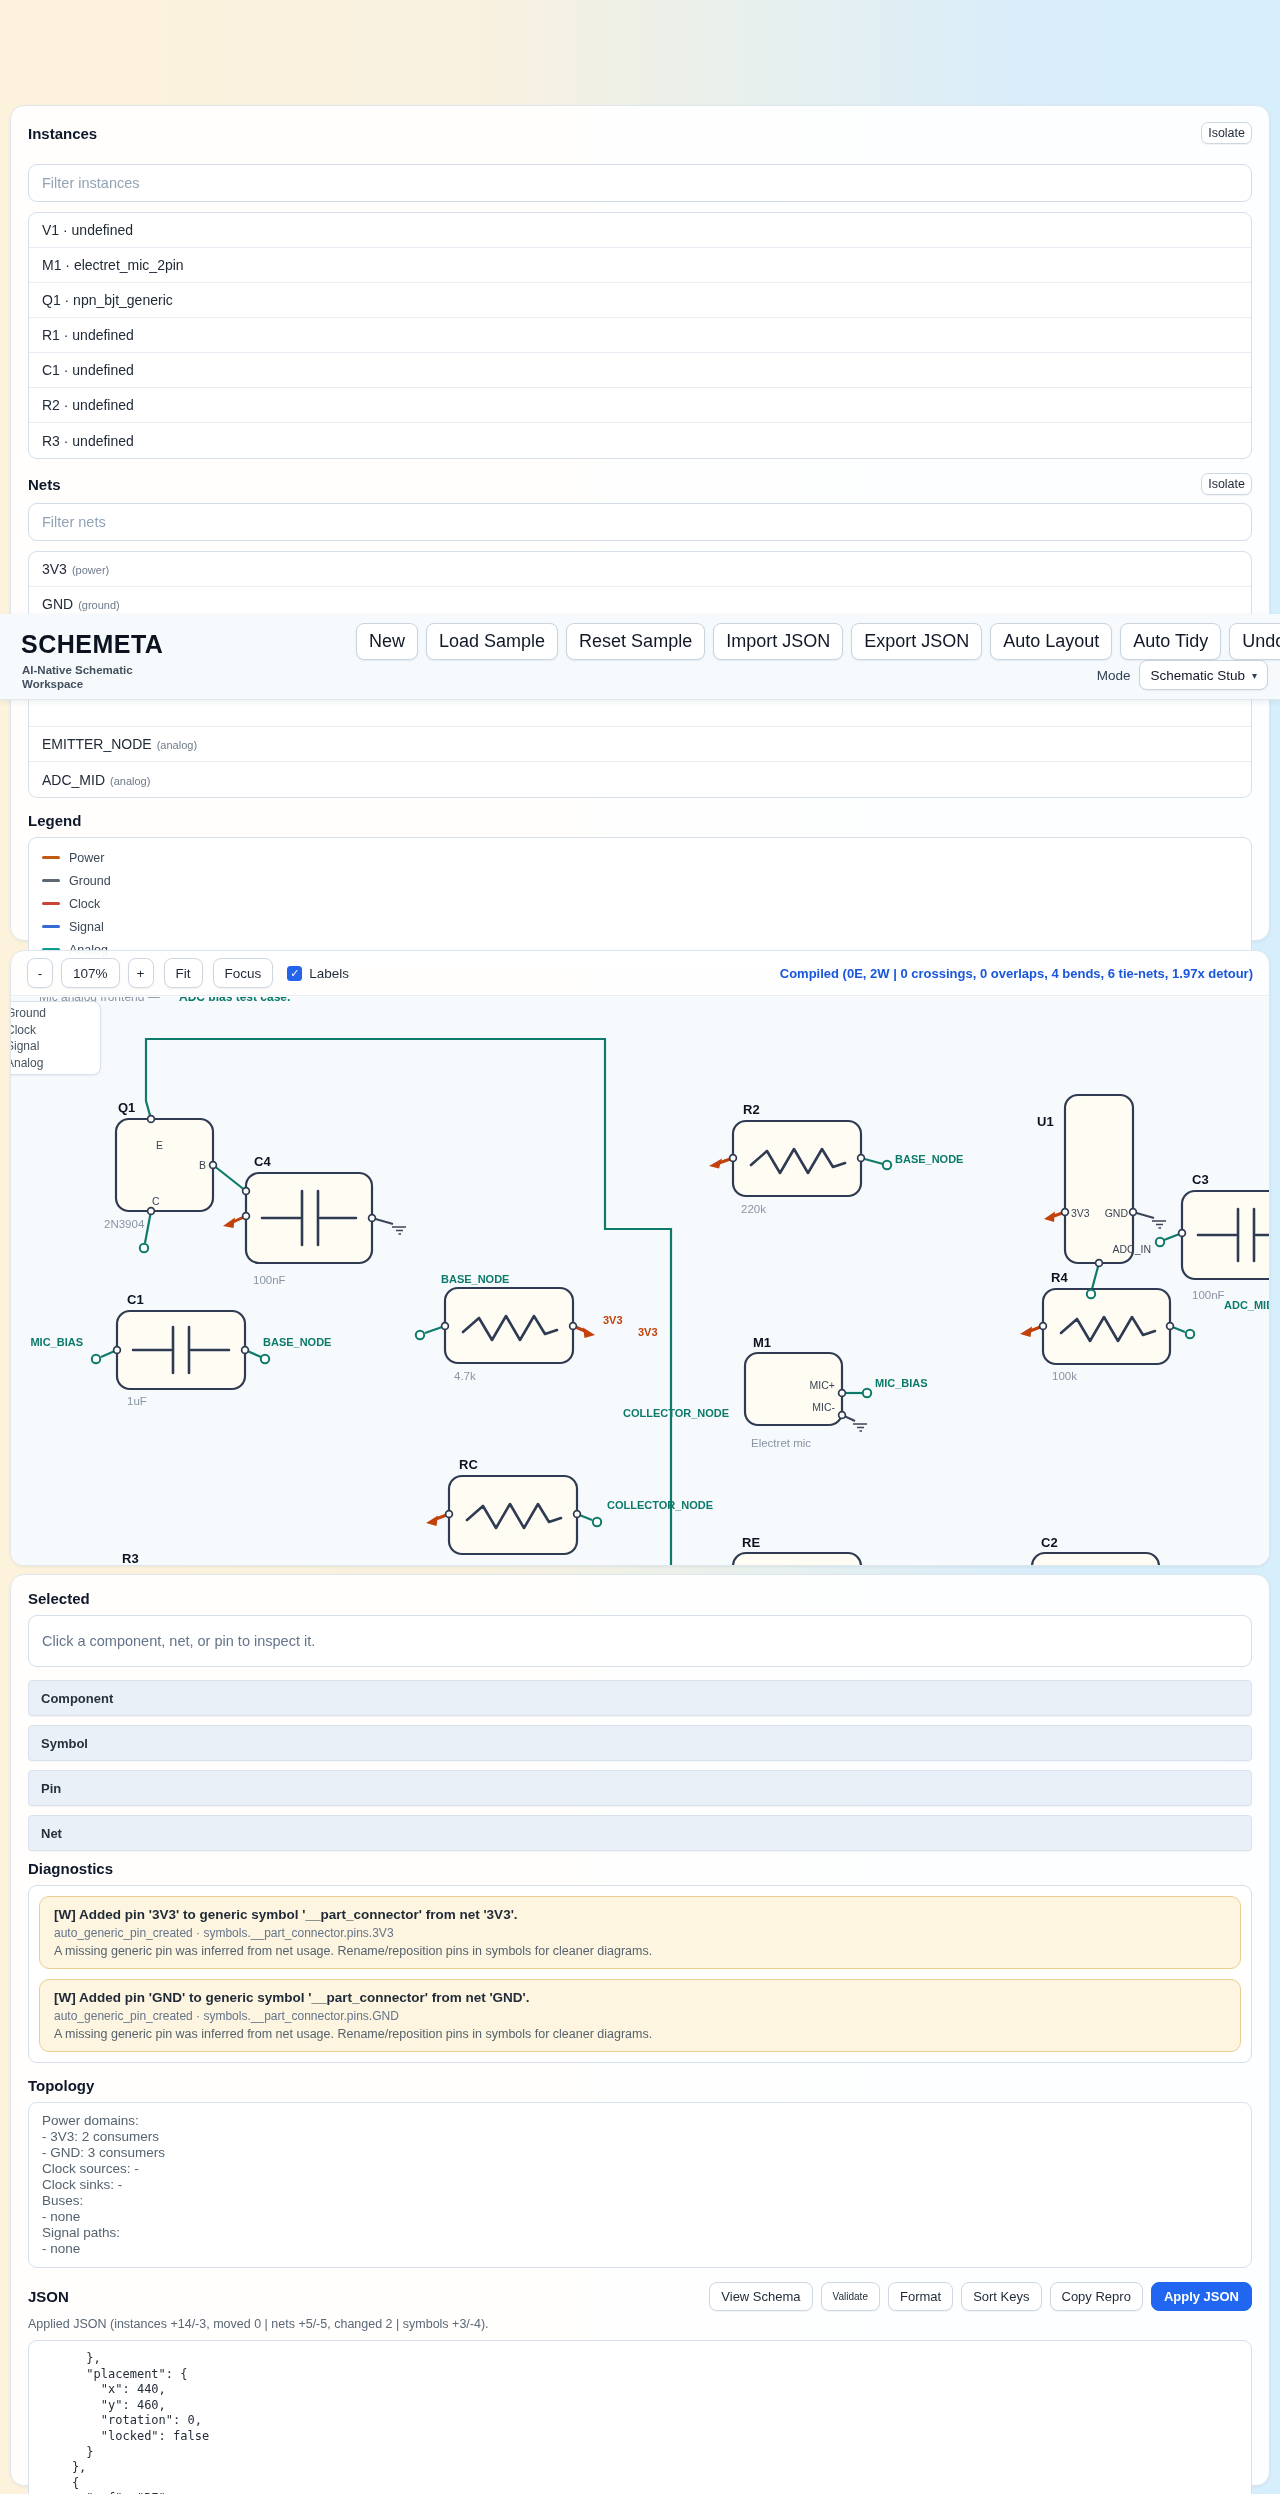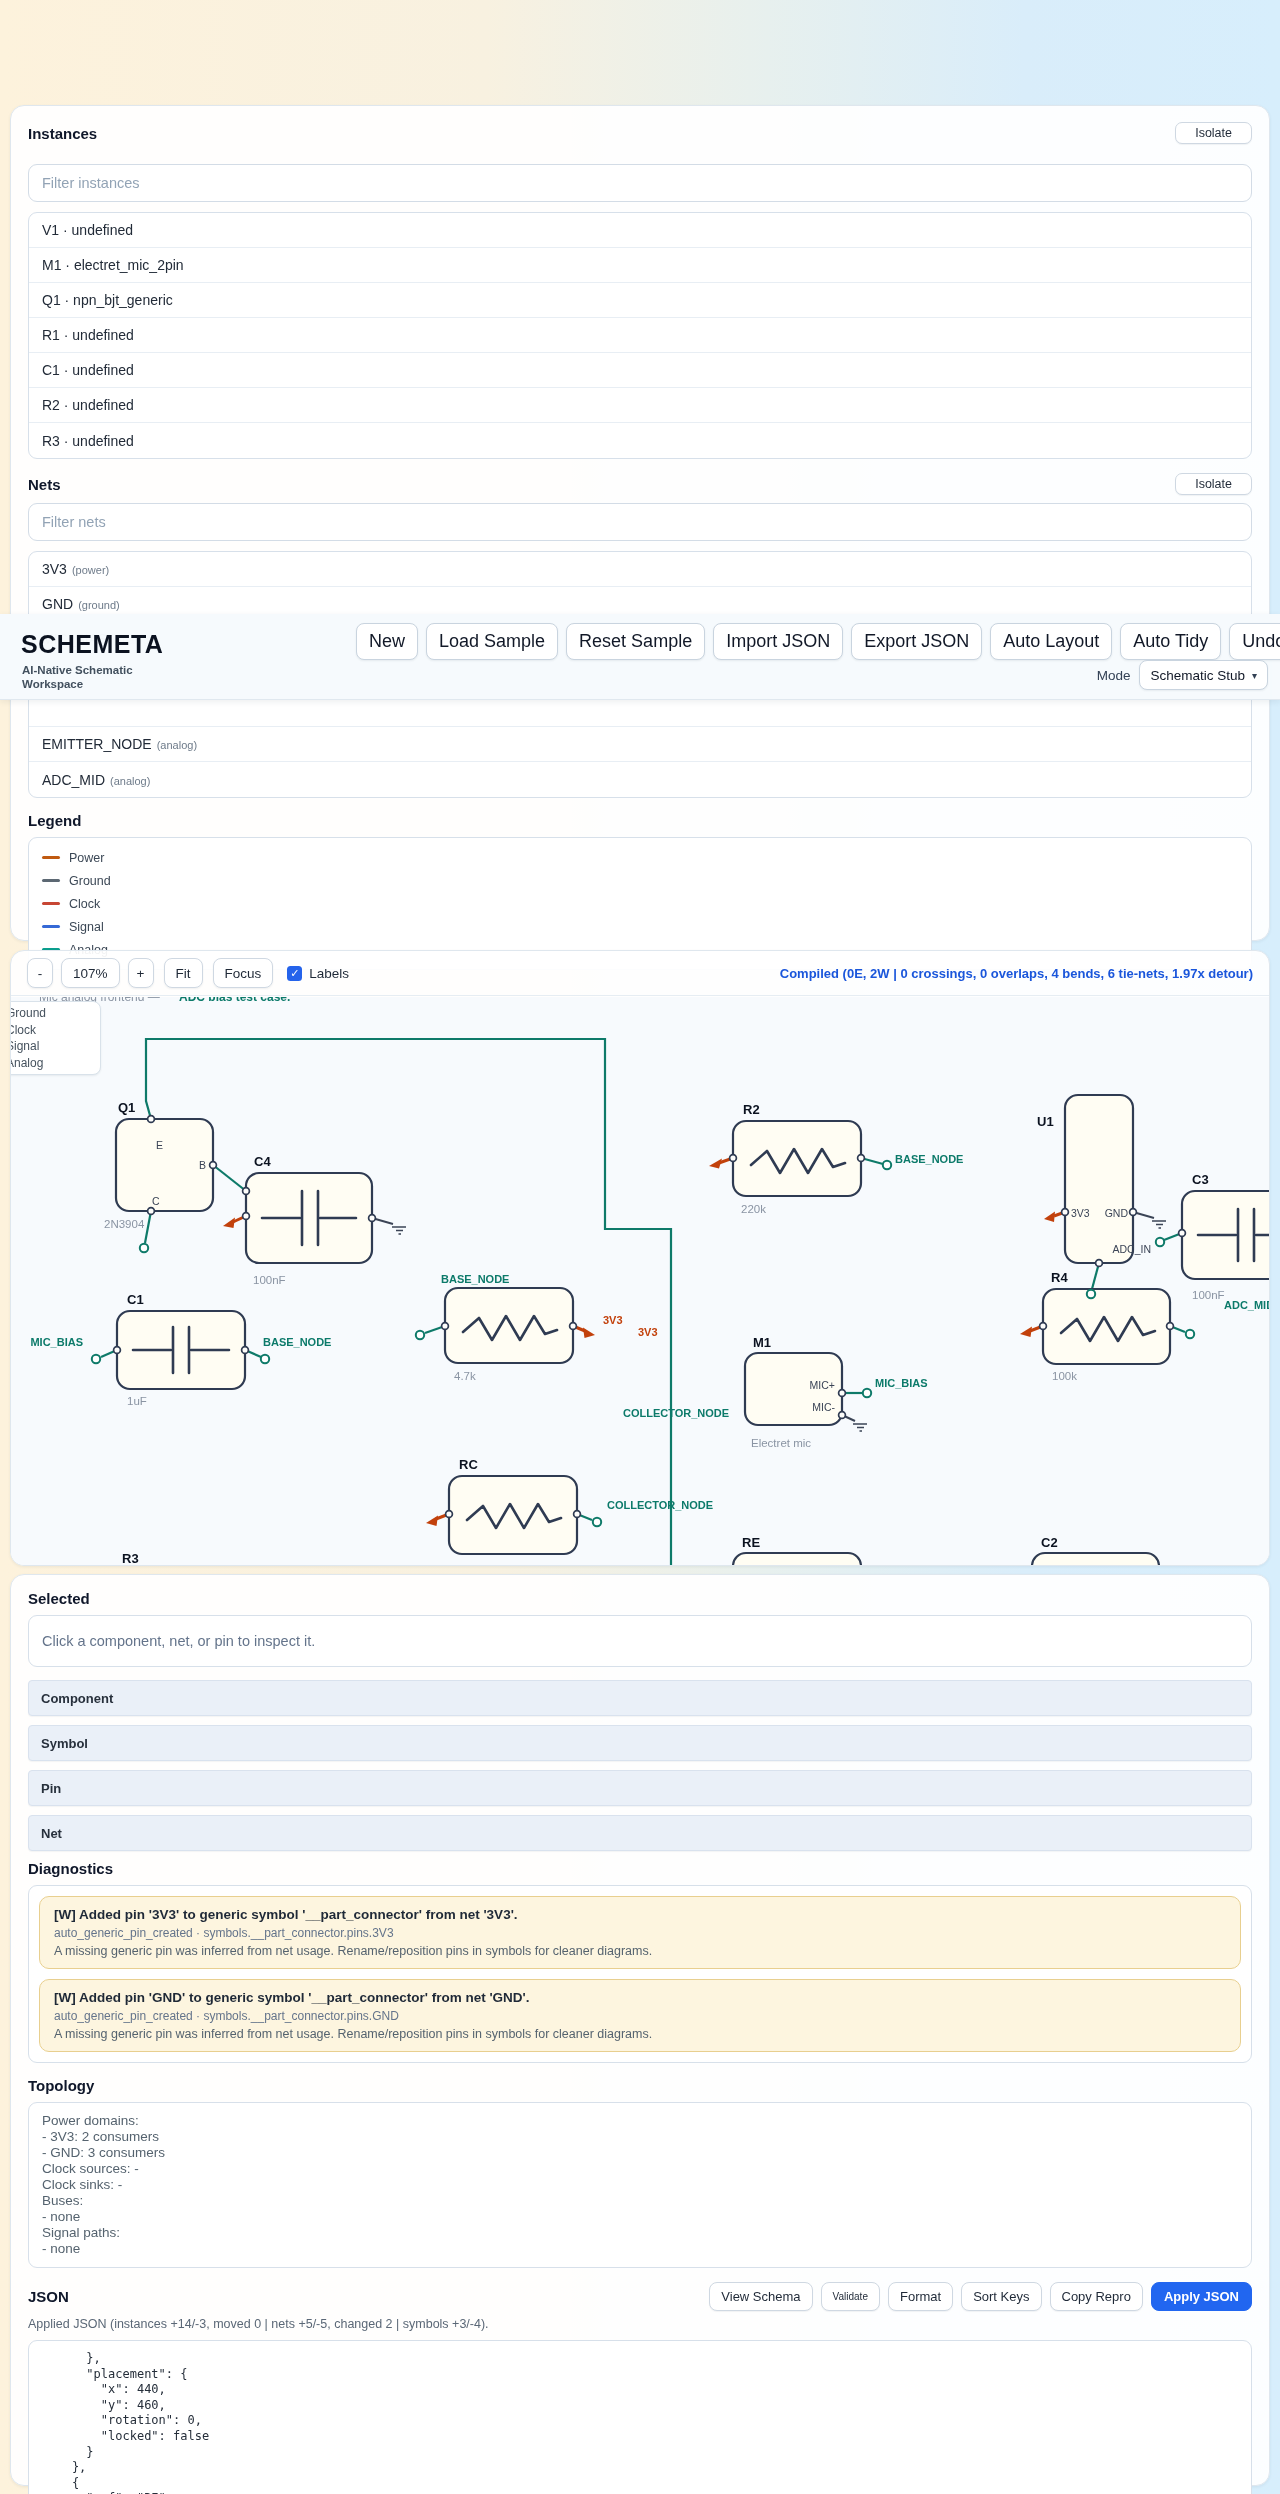--- a/index.html
+++ b/index.html
@@ -11,21 +11,21 @@
   }
   .abs { position:absolute; }
   .panel {
     background:rgba(255,255,255,0.93);
     border:1px solid #dfe7ee; border-radius:14px;
     box-shadow:0 1px 3px rgba(30,50,70,.07);
   }
   .ptitle { font-size:15px; font-weight:bold; color:#0f172a; }
   .smallbtn {
     background:#fff; border:1px solid #cfd8e2; border-radius:7px;
-    padding:3px 19px; font-size:12.5px; color:#1f2937;
+    padding:3px 6px; font-size:12.5px; color:#1f2937;
     box-shadow:0 1px 1px rgba(30,50,70,.06); cursor:pointer;
   }
   .filter {
     width:100%; height:38px; border:1px solid #d3dce6; border-radius:9px;
     background:#fff; padding:0 13px; font-size:14.5px; color:#222b38;
     font-family:"Liberation Sans", sans-serif;
   }
   .filter::placeholder { color:#92a3b5; }
   .listbox { border:1px solid #d7e0ea; border-radius:9px; background:#fff; overflow:hidden; }
   .lrow {

